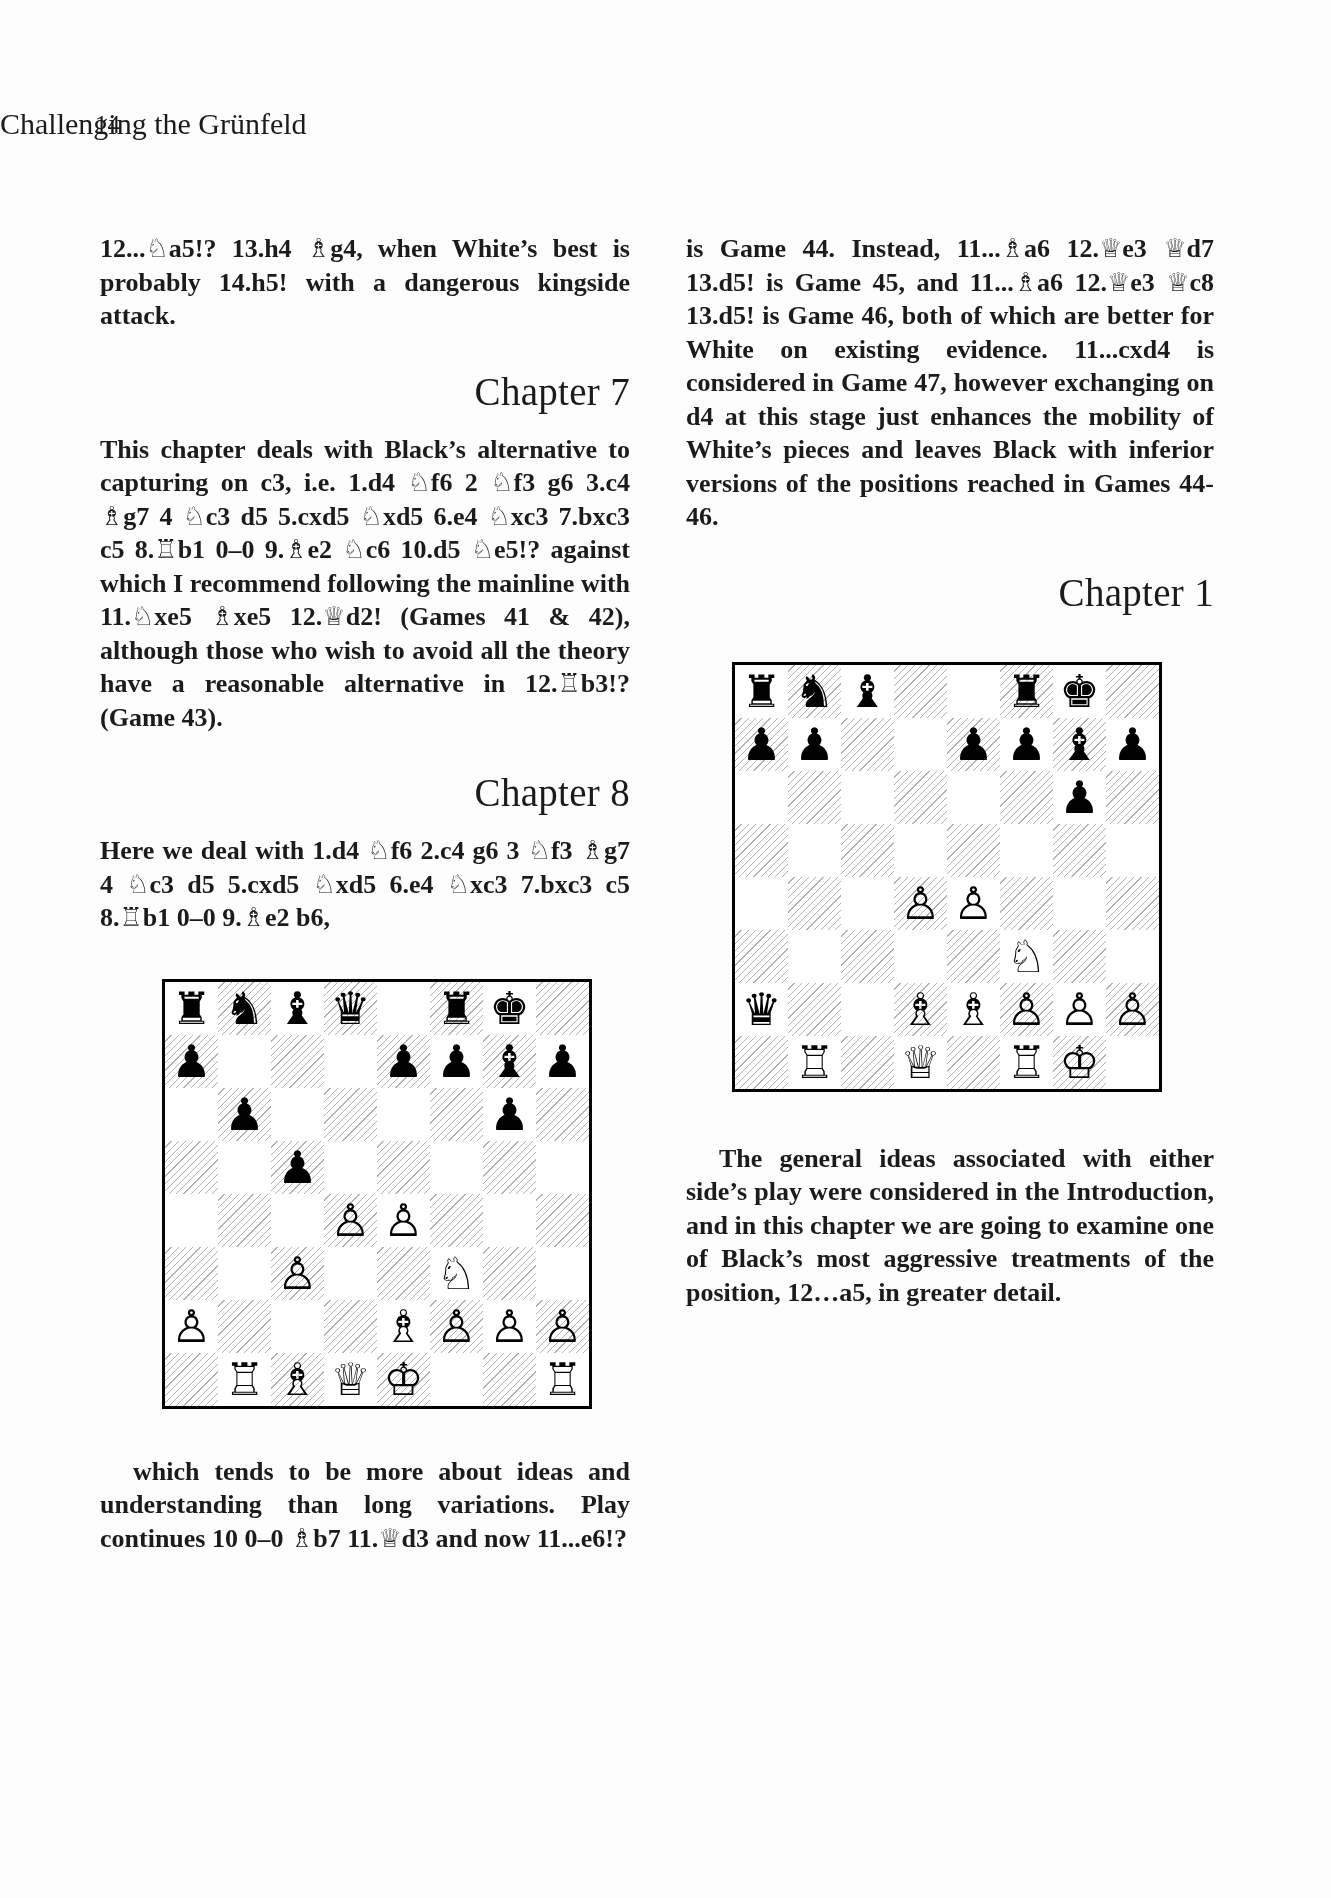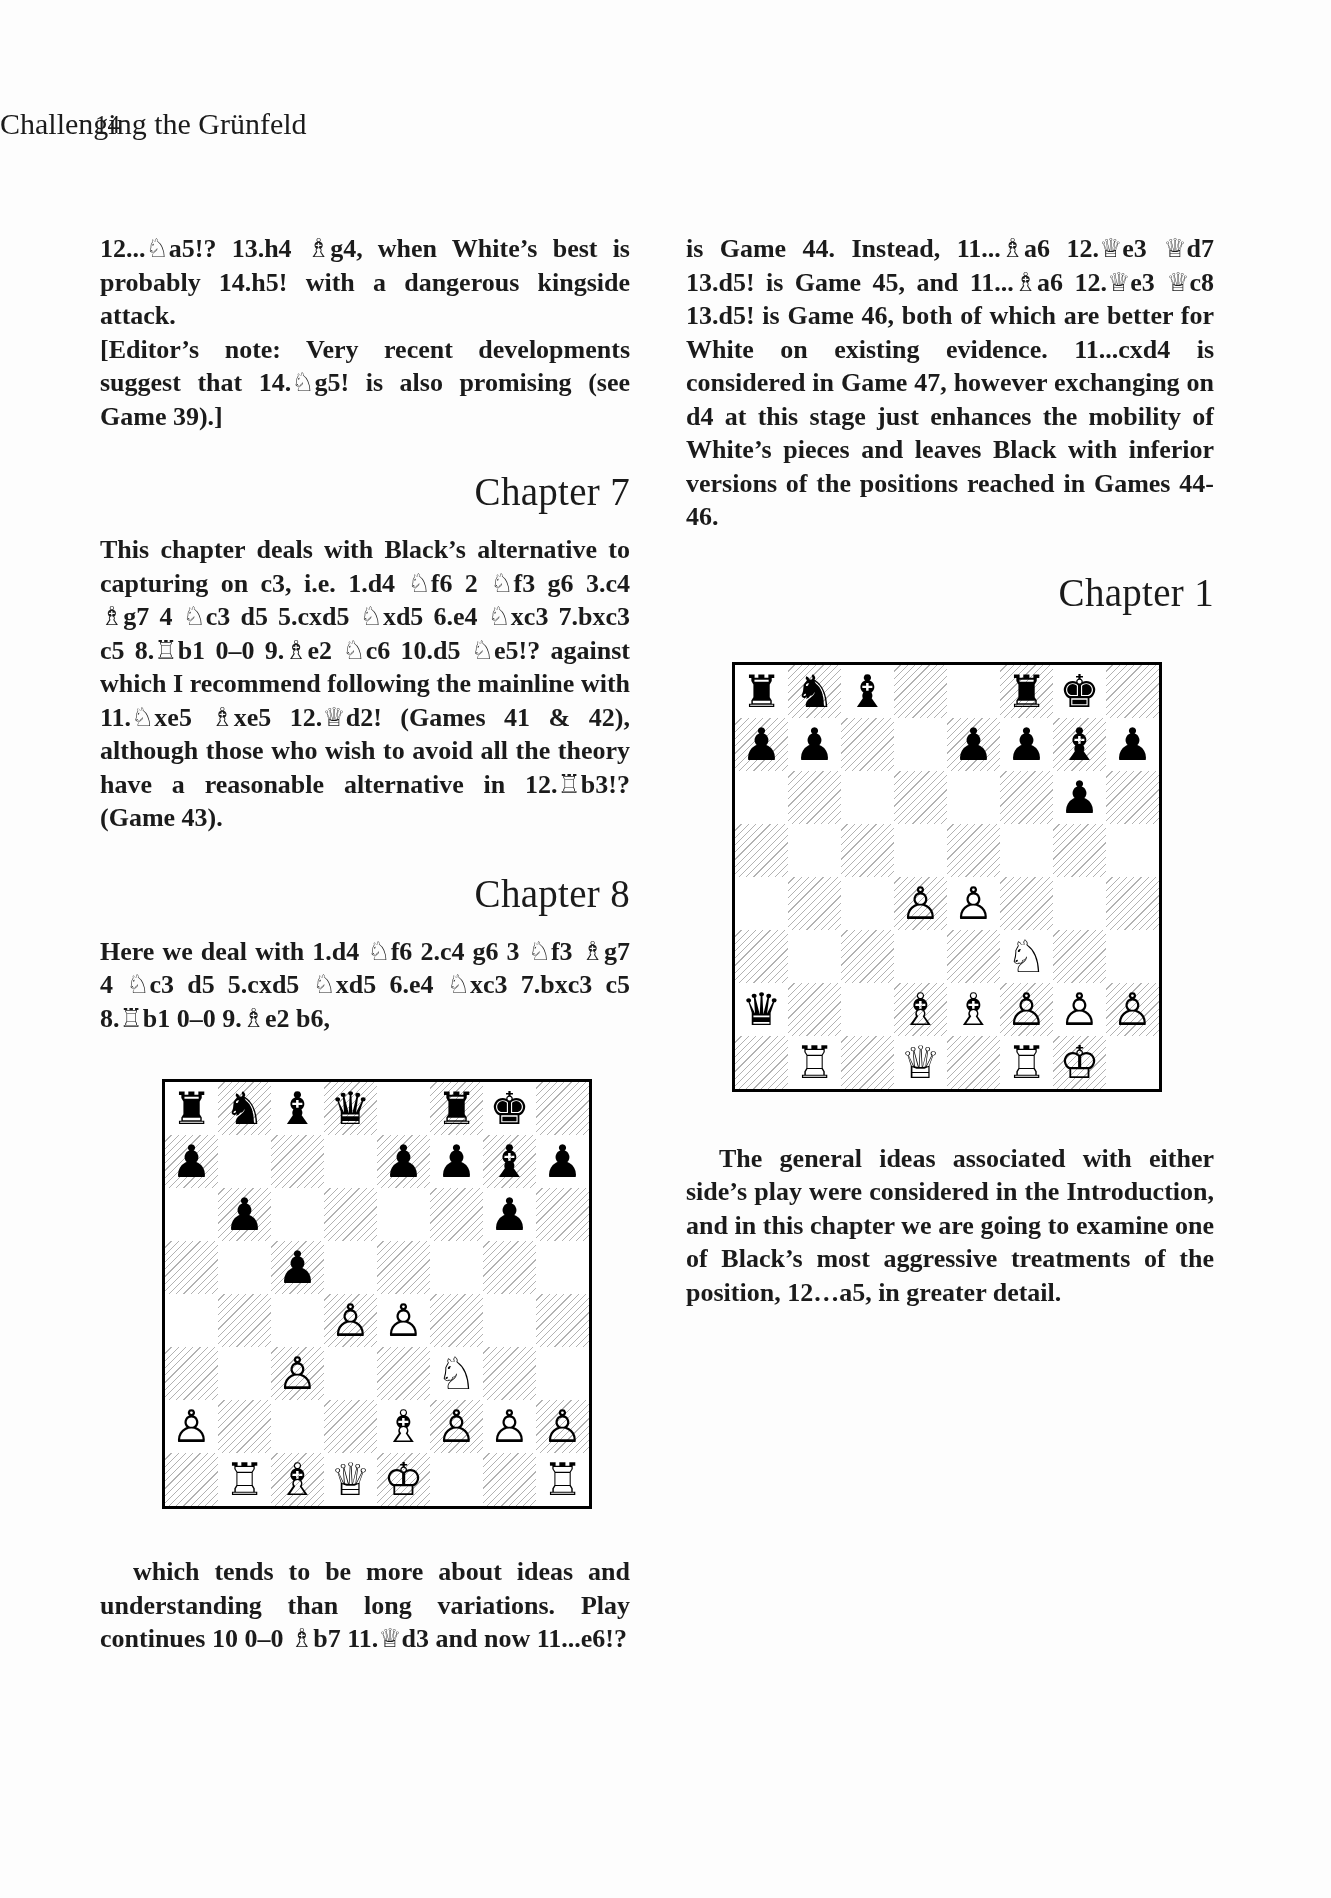--- a/index.html
+++ b/index.html
@@ -61,21 +61,20 @@
 </head>
 <body>
 
 <div class="page">
 
   <div class="page-number">14</div>
   <div class="page-title">Challenging the Grünfeld</div>
 
   <div class="col col-left">
     <p class="body-text">12...♘a5!? 13.h4 ♗g4, when White’s best is probably 14.h5! with a dangerous kingside attack.</p>
-    <p class="body-text">[Editor’s note: Very recent developments suggest that 14.♘g5! is also promising (see Game 39).]</p>
 
     <h2 class="chapter">Chapter 7</h2>
     <p class="body-text">This chapter deals with Black’s alternative to capturing on c3, i.e. 1.d4 ♘f6 2 ♘f3 g6 3.c4 ♗g7 4 ♘c3 d5 5.cxd5 ♘xd5 6.e4 ♘xc3 7.bxc3 c5 8.♖b1 0–0 9.♗e2 ♘c6 10.d5 ♘e5!? against which I recommend following the mainline with 11.♘xe5 ♗xe5 12.♕d2! (Games 41 &amp; 42), although those who wish to avoid all the theory have a reasonable alternative in 12.♖b3!? (Game 43).</p>
 
     <h2 class="chapter">Chapter 8</h2>
     <p class="body-text">Here we deal with 1.d4 ♘f6 2.c4 g6 3 ♘f3 ♗g7 4 ♘c3 d5 5.cxd5 ♘xd5 6.e4 ♘xc3 7.bxc3 c5 8.♖b1 0–0 9.♗e2 b6,</p>
 
     <div class="board board-1">
         <div class="square light">
           <span class="piece">♜</span>

